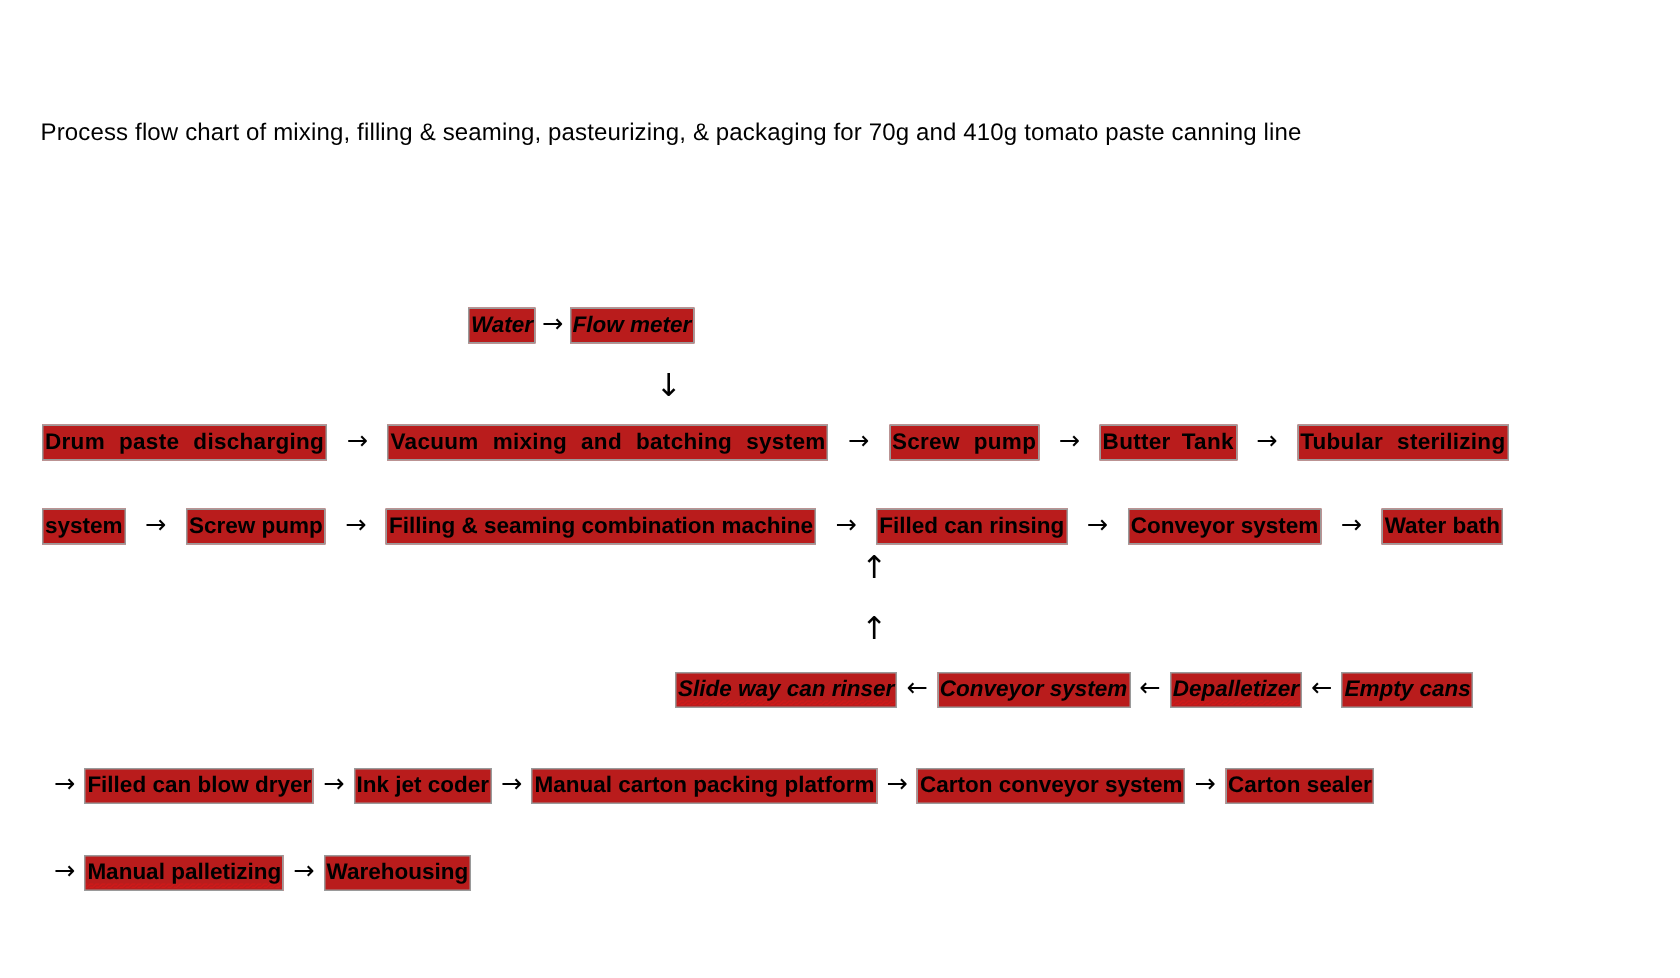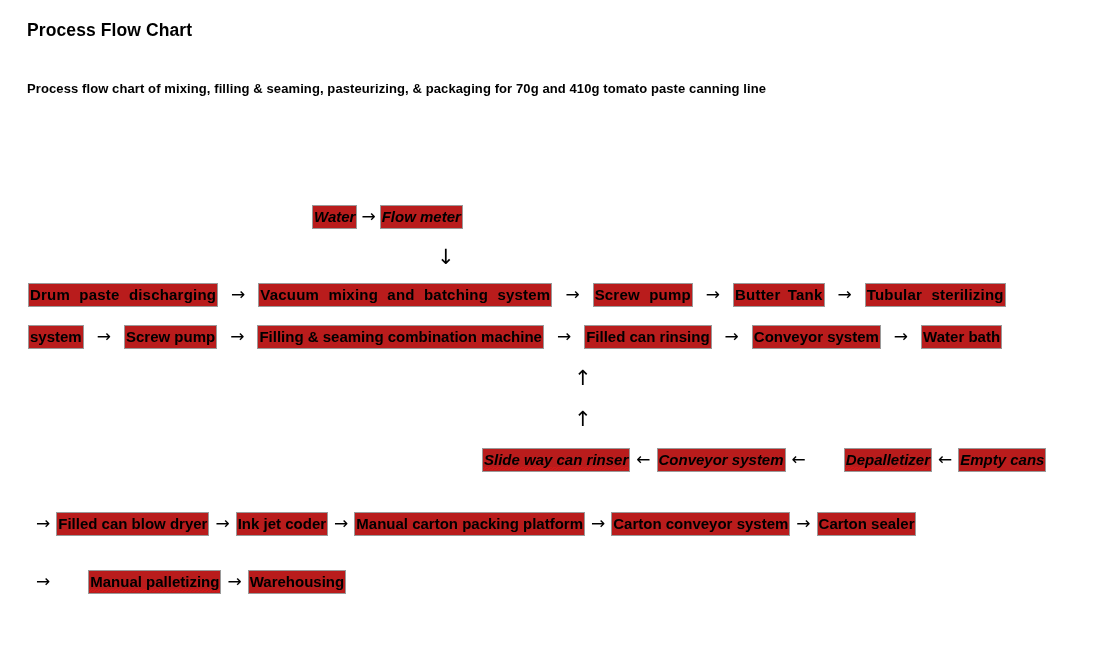--- a/index.html
+++ b/index.html
@@ -33,22 +33,22 @@
     font-size: 17.5px;
     font-weight: bold;
     letter-spacing: .1px;
     white-space: nowrap;
   }
   .subtitle {
     position: absolute;
     left: 27px;
     top: 76px;
     width: 1010px;
-    font-size: 13px;
-    font-weight: bold;
+    font-size: 16px;
+    font-weight: normal;
     line-height: 26px;
     letter-spacing: .1px;
   }
 
   
   .chip {
     display: inline-block;
     background: #b91c1c;
     border: 1px solid #9a9a9a;
     padding: 0 1px;
@@ -66,21 +66,20 @@
   }
   .chip.misspell {
     border-bottom: 1px solid #9a9a9a;
     background-image:
       repeating-linear-gradient(135deg,
         #d21919 0px, #d21919 1px,
         rgba(0,0,0,0) 1px, rgba(0,0,0,0) 2px);
     background-repeat: repeat-x;
     background-size: 4px 3px;
     background-position: left bottom 1px;
-    margin-left: 32px;
   }
 
   .arrow {
     display: inline-block;
     font-size: 17px;
     font-weight: normal;
     font-family: "DejaVu Sans", sans-serif;
     line-height: 22px;
     padding: 0 3px;
     white-space: nowrap;
@@ -97,21 +96,21 @@
                  font-size: 21px; font-family: "DejaVu Sans", sans-serif; }
 
   
   .mainline {
     position: absolute;
     left: 28px;
     width: 1066px;
     white-space: nowrap;
   }
   .mline1 { top: 283px; }
-  .mline2 { top: 325px; }
+  .mline2 { top: 339px; }
   .mline3 { top: 367px; }
 
   .uparrow-a { position: absolute; left: 574px; top: 366px;
                font-size: 21px; font-family: "DejaVu Sans", sans-serif; }
   .uparrow-b { position: absolute; left: 574px; top: 407px;
                font-size: 21px; font-family: "DejaVu Sans", sans-serif; }
 
   .row-rev  { position: absolute; left: 450px; top: 448px; }
 
   .pline1 { position: absolute; left: 30px; top: 512px; }
@@ -120,21 +119,20 @@
   .wide3 { word-spacing: 3px; }
   .arrow.wb { padding: 0 13px; }
   .arrow.wc { padding: 0 6px; }
   .arrow.wd { padding: 0 4px; }
 </style>
 </head>
 <body>
 
 <div class="page">
 
-  <div class="title">Process Flow Chart</div>
   <div class="subtitle">Process flow chart of mixing, filling &amp; seaming, pasteurizing, &amp; packaging for 70g and 410g tomato paste canning line</div>
 
   <div class="row row-water">
     <span class="chip ital">Water</span><span class="arrow wd">→</span><span class="chip ital">Flow meter</span>
   </div>
 
   <div class="downarrow">↓</div>
 
   <div class="mainline mline1">
     <span class="chip sp wide1">Drum  paste  discharging</span><span class="arrow wb">→</span><span class="chip sp wide1">Vacuum  mixing  and  batching  system</span><span class="arrow wb">→</span><span class="chip sp wide1">Screw  pump</span><span class="arrow wb">→</span><span class="chip sp wide3">Butter Tank</span><span class="arrow wb">→</span><span class="chip sp wide1">Tubular  sterilizing</span>

